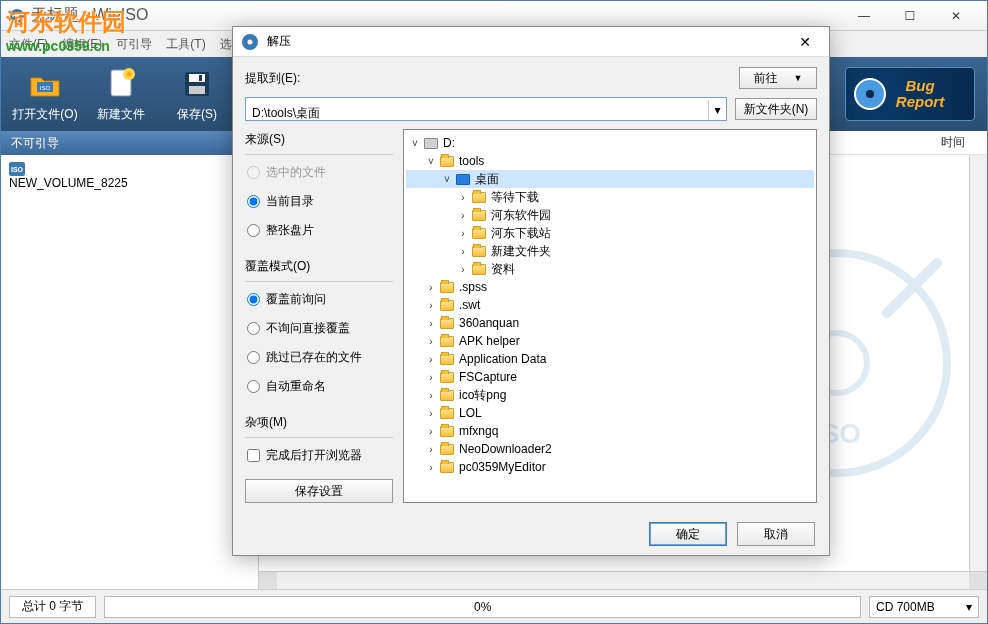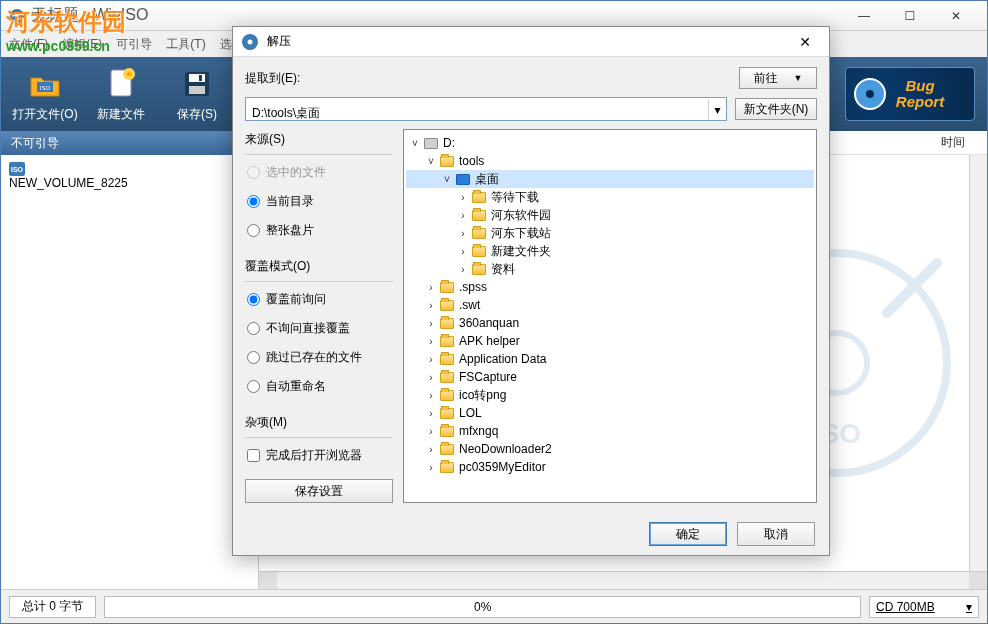--- a/index.html
+++ b/index.html
@@ -40,21 +40,21 @@
 .file-list { flex: 1; background: #fff; position: relative; overflow: hidden; }
 .cd-watermark { position: absolute; right: 30px; top: 50%; transform: translateY(-50%); width: 240px; height: 240px; opacity: 0.15; }
 .scrollbar-h { height: 18px; background: #f0f0f0; border-top: 1px solid #ccc; position: relative; }
 .scrollbar-h::before, .scrollbar-h::after { content: ''; position: absolute; top: 0; width: 18px; height: 18px; background: #e0e0e0; }
 .scrollbar-h::before { left: 0; } .scrollbar-h::after { right: 0; }
 .scrollbar-v { position: absolute; right: 0; top: 24px; bottom: 18px; width: 18px; background: #f0f0f0; border-left: 1px solid #ccc; }
 
 .status-bar { height: 34px; background: #f0f0f0; border-top: 1px solid #ccc; display: flex; align-items: center; padding: 0 8px; gap: 8px; }
 .status-seg { padding: 0 12px; height: 22px; background: #fff; border: 1px solid #bbb; display: flex; align-items: center; font-size: 12px; }
 .status-progress { flex: 1; height: 22px; background: #fff; border: 1px solid #bbb; display: flex; align-items: center; justify-content: center; }
-.status-dropdown { width: 110px; height: 22px; background: #fff; border: 1px solid #bbb; display: flex; align-items: center; padding: 0 6px; justify-content: space-between; text-decoration: underline; }
+.status-dropdown { width: 110px; height: 22px; background: #fff; border: 1px solid #bbb; display: flex; align-items: center; padding: 0 6px; justify-content: space-between; }
 
 
 .dialog { position: absolute; left: 232px; top: 26px; width: 598px; height: 530px; background: #f0f0f0; border: 1px solid #888; box-shadow: 0 4px 20px rgba(0,0,0,0.3); display: flex; flex-direction: column; z-index: 100; }
 .dialog-title { height: 30px; background: #fff; display: flex; align-items: center; padding: 0 8px; border-bottom: 1px solid #ddd; }
 .dialog-title .dlg-icon { width: 18px; height: 18px; margin-right: 8px; }
 .dialog-title .dlg-text { flex: 1; font-size: 12px; }
 .dialog-title .dlg-close { width: 32px; height: 26px; display: flex; align-items: center; justify-content: center; cursor: pointer; font-size: 14px; }
 
 .dialog-body { flex: 1; padding: 10px 12px; display: flex; flex-direction: column; gap: 8px; }
 .extract-row { display: flex; align-items: center; gap: 8px; }

